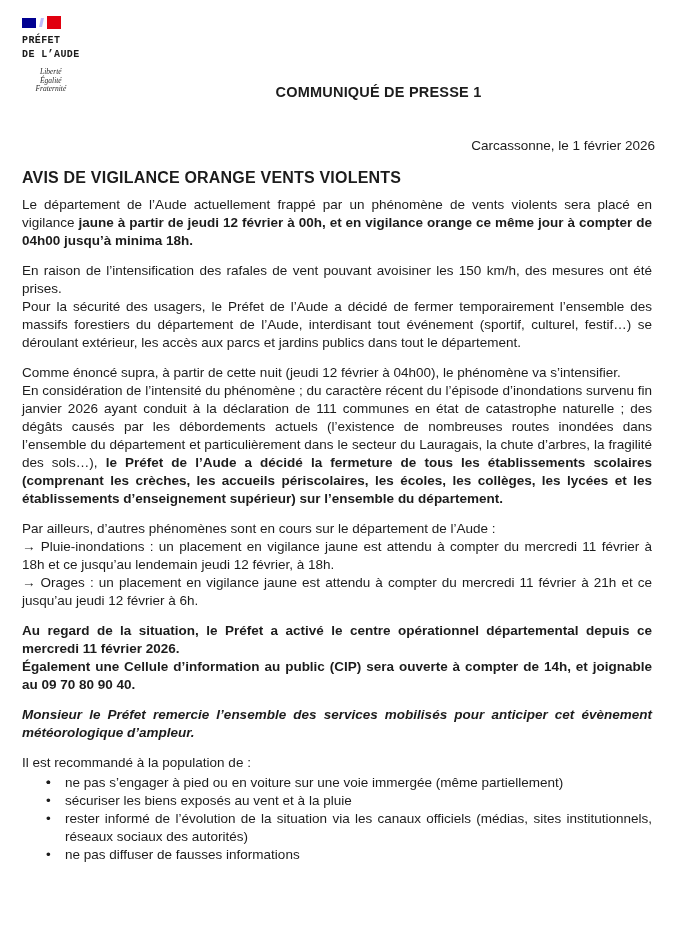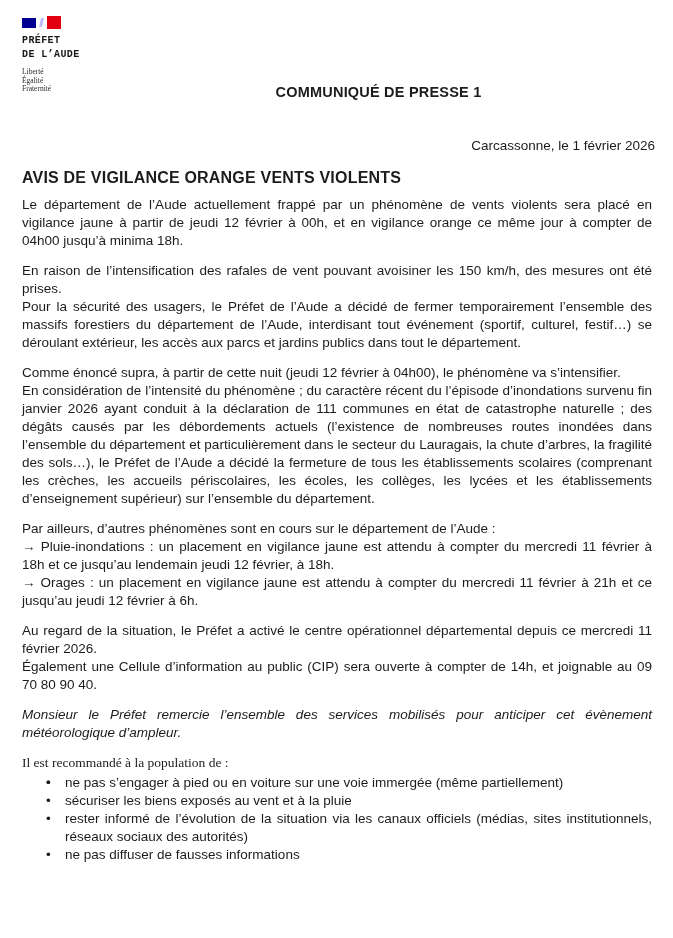--- a/index.html
+++ b/index.html
@@ -15,36 +15,36 @@
 
   
   .logo { position: absolute; left: 22px; top: 16px; }
   .flag { display: flex; align-items: flex-end; height: 13px; margin-bottom: 5px; }
   .flag-blue  { width: 14px; height: 10px; margin-bottom: 1px; }
   .flag-gap   { width: 4px; height: 13px; }
   .flag-mark  { width: 3px; height: 9px; margin-bottom: 2px; opacity: .45; transform: skewX(-12deg); }
   .flag-gap2  { width: 4px; height: 13px; }
   .flag-red   { width: 14px; height: 13px; }
   .logo-name { font-weight: bold; font-size: 10px; line-height: 14px; letter-spacing: 0.4px; color: #1a1a1a; font-family: Liberation Mono, monospace; }
-  .motto { margin-top: 6px; font-family: "Liberation Serif", serif; font-size: 7.5px; line-height: 8.5px; color: #2a2a2a; }
+  .motto { margin-top: 6px; font-family: "Liberation Serif", serif; font-style: italic; font-size: 7.5px; line-height: 8.5px; color: #2a2a2a; text-align: center; }
 
   
   .title {
     position: absolute; top: 84px; left: 0; width: 100%;
     text-align: center; font-weight: bold; font-size: 14.5px; letter-spacing: 0.2px;
     transform: translateX(42px);
   }
   .dateline { position: absolute; top: 138px; right: 18px; font-size: 13.5px; }
   .doc-heading { position: absolute; top: 169px; left: 22px; font-weight: bold; font-size: 16px; letter-spacing: 0.2px; }
 
   
   .body { position: absolute; top: 196px; left: 22px; width: 630px; font-size: 13.5px; line-height: 18px; text-align: justify; }
   .body p.para { margin: 0 0 12px 0; }
-  .body p.para:last-child { margin-bottom: 0; font-family: Liberation Serif, serif; }
-  .bold { font-weight: normal; margin-top: 31px; }
+  .body p.para:last-child { margin-bottom: 0; }
+  .bold { font-weight: bold; margin-top: 31px; }
   .italic { font-style: italic; }
 
   ul.recs { list-style: none; margin: 2px 0 0 0; padding: 0; }
   ul.recs li { position: relative; padding-left: 43px; text-align: justify; }
   ul.recs .bullet { position: absolute; left: 24px; top: 0; }
 </style>
 </head>
 <body>
 
 <div class="page">

